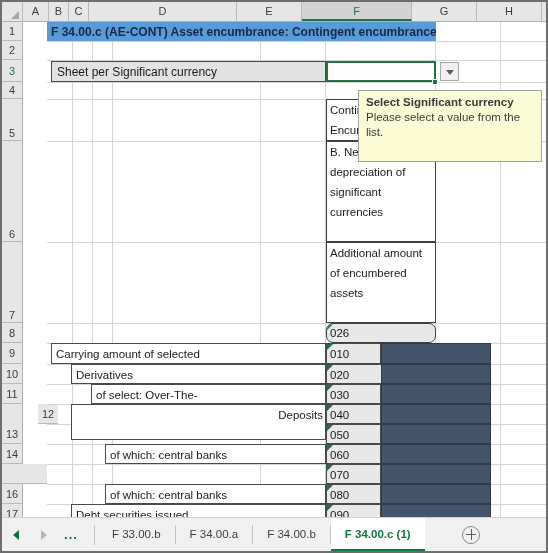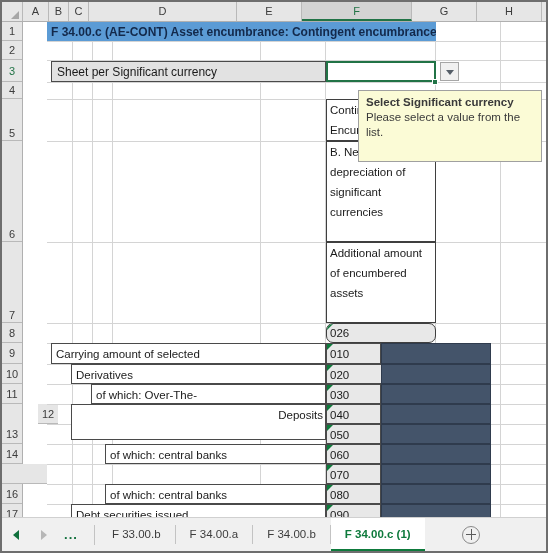--- a/index.html
+++ b/index.html
@@ -482,21 +482,21 @@
       </div>
 
       <div class="cell data-cell" style="left:4px;top:321px;width:275px;height:21px;padding-left:4px;"><span>Carrying amount of selected</span></div>
       <div class="cell code-cell" style="left:279px;top:321px;width:55px;height:21px;"><span class="note-flag"></span><span>010</span></div>
       <div class="cell blocked-cell" style="left:334px;top:321px;width:110px;height:21px;"></div>
 
       <div class="cell data-cell" style="left:24px;top:342px;width:255px;height:20px;padding-left:4px;"><span>Derivatives</span></div>
       <div class="cell code-cell" style="left:279px;top:342px;width:60px;height:20px;"><span class="note-flag"></span><span>020</span></div>
       <div class="cell blocked-cell" style="left:334px;top:342px;width:110px;height:20px;"></div>
 
-      <div class="cell data-cell" style="left:44px;top:362px;width:235px;height:20px;padding-left:4px;"><span>of which: Over-The-</span></div>
+      <div class="cell data-cell" style="left:44px;top:362px;width:235px;height:20px;padding-left:4px;"><span>of select: Over-The-</span></div>
       <div class="cell code-cell" style="left:279px;top:362px;width:55px;height:20px;"><span class="note-flag"></span><span>030</span></div>
       <div class="cell blocked-cell" style="left:334px;top:362px;width:110px;height:20px;"></div>
 
       <div class="cell data-cell" style="left:24px;top:382px;width:255px;height:36px;padding-left:4px;text-align:right;"><span>Deposits</span></div>
       <div class="cell code-cell" style="left:279px;top:382px;width:55px;height:20px;"><span class="note-flag"></span><span>040</span></div>
       <div class="cell blocked-cell" style="left:334px;top:382px;width:110px;height:20px;"></div>
 
       <div class="cell code-cell" style="left:279px;top:402px;width:55px;height:20px;"><span class="note-flag"></span><span>050</span></div>
       <div class="cell blocked-cell" style="left:334px;top:402px;width:110px;height:20px;"></div>
 

